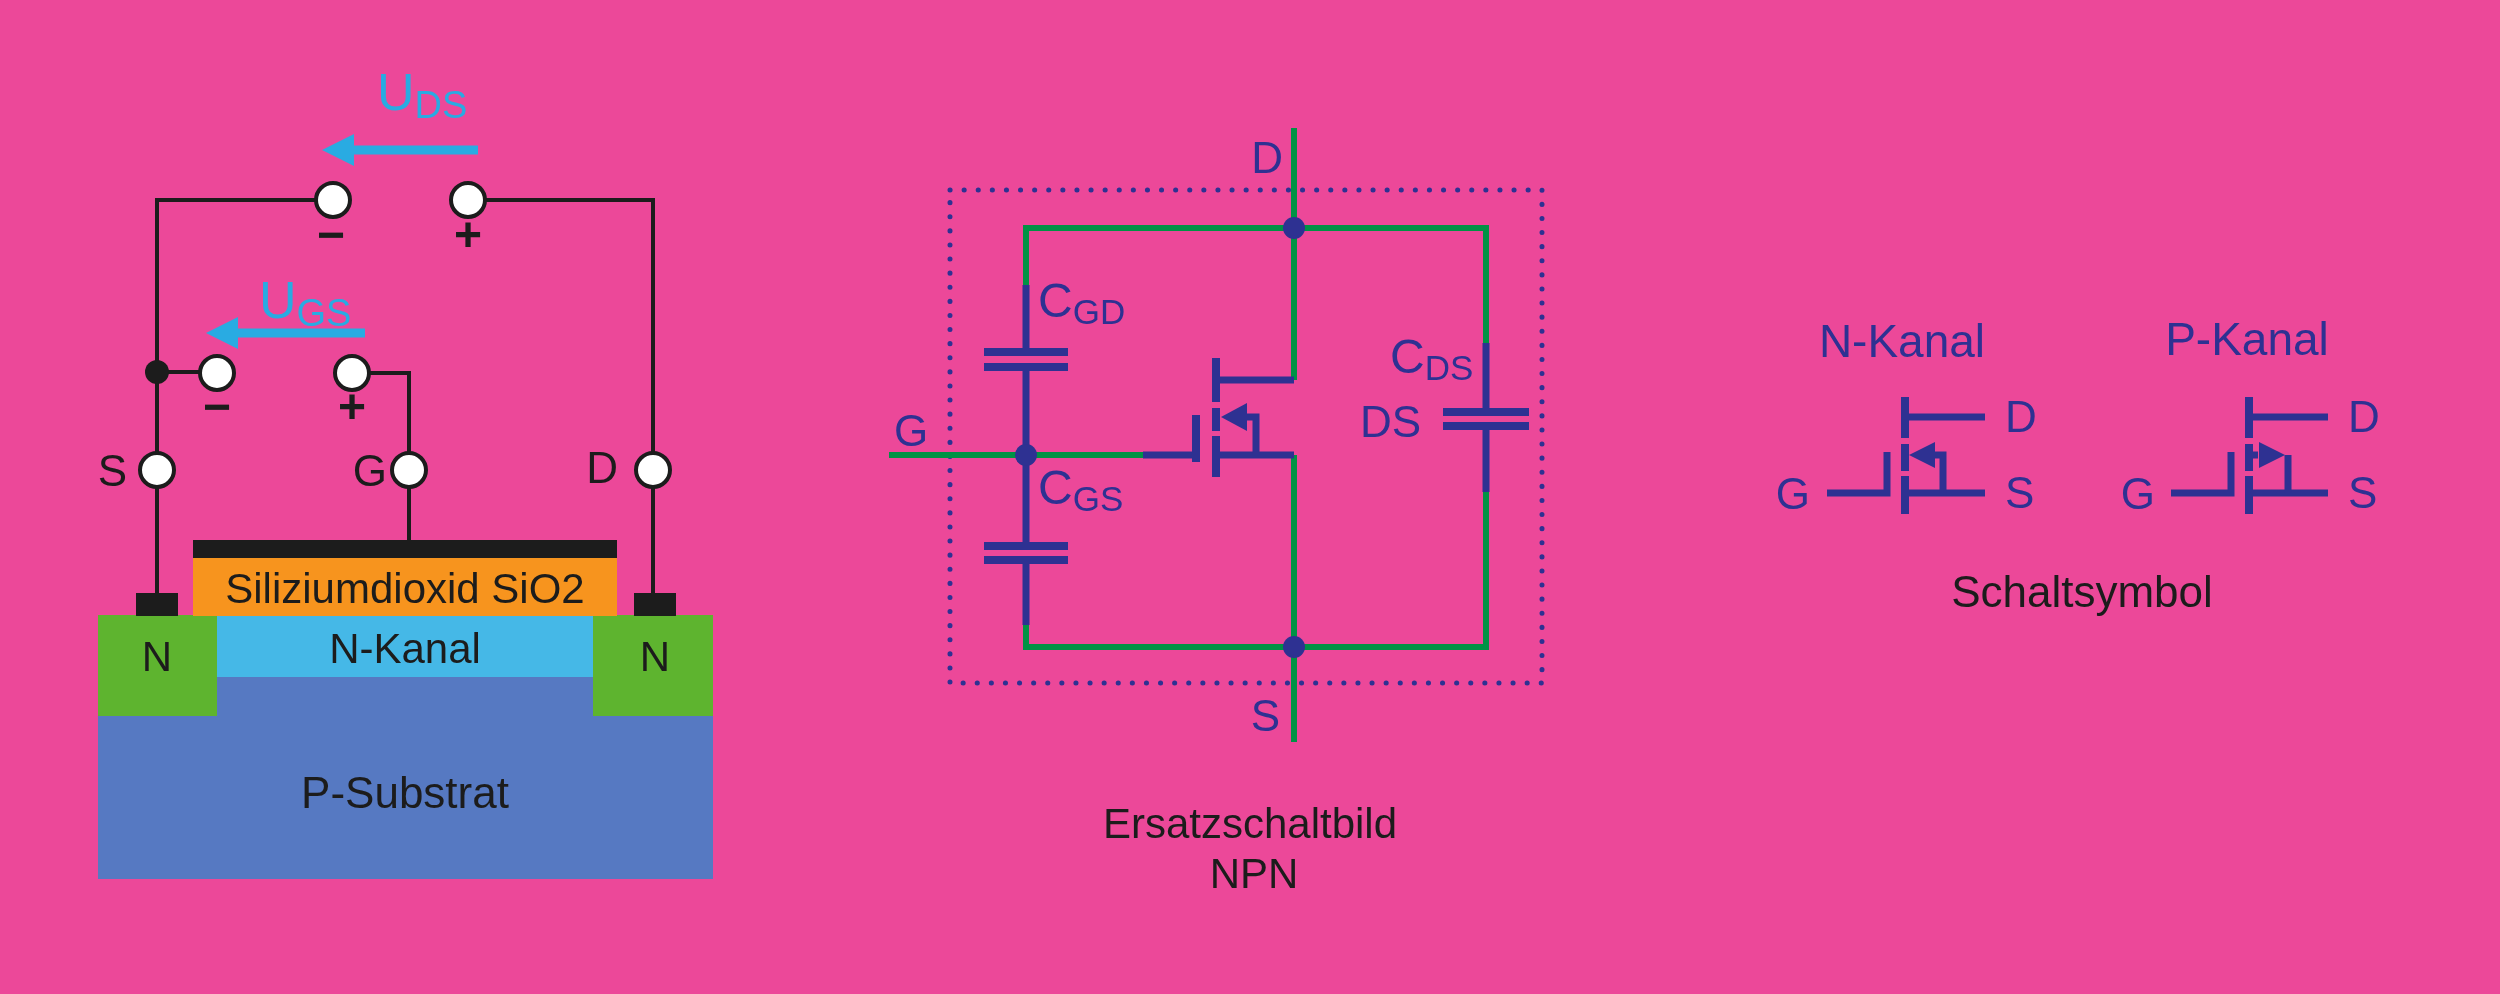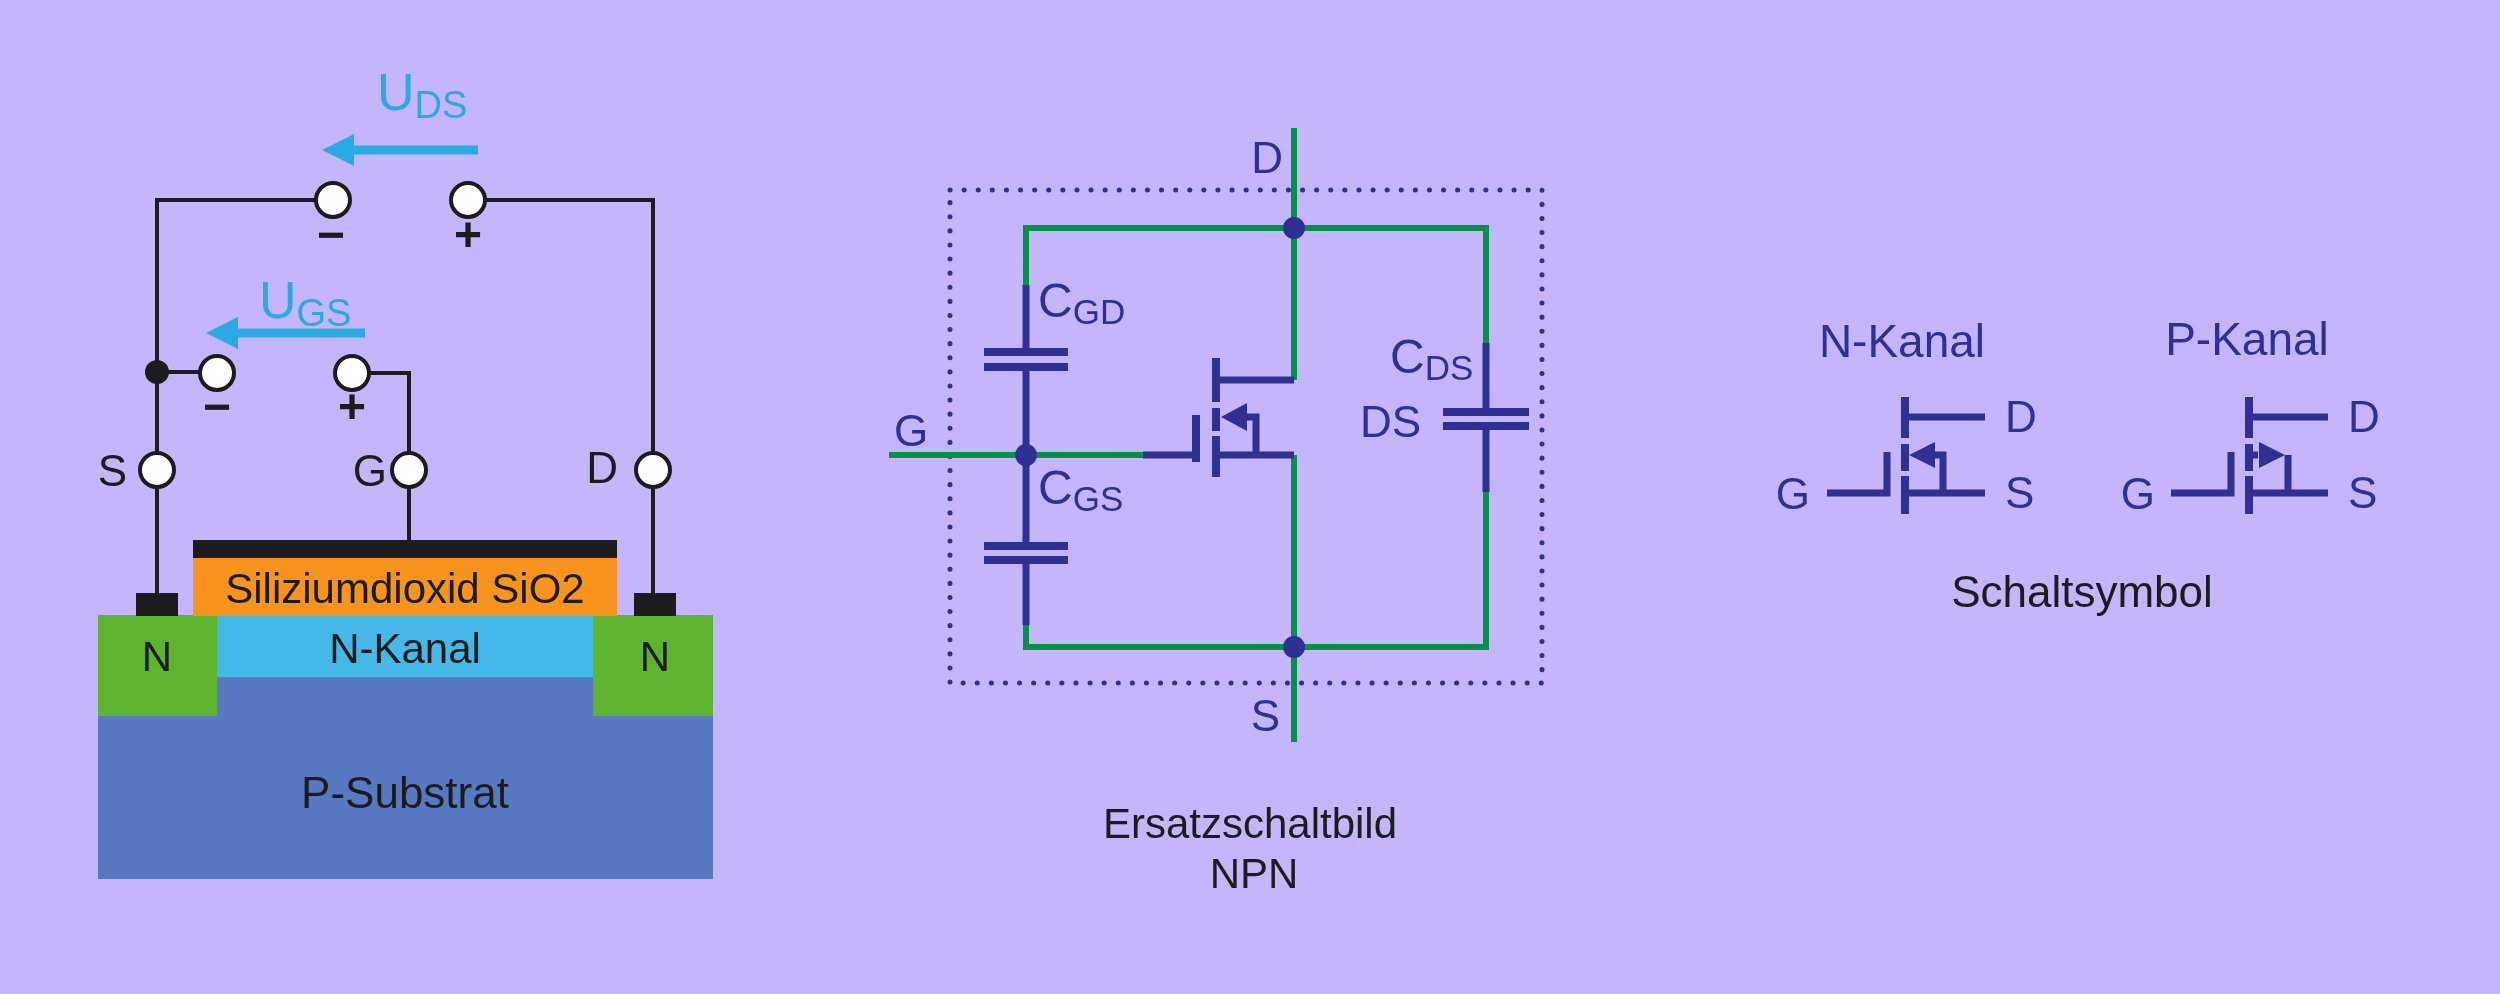--- a/index.html
+++ b/index.html
@@ -1,16 +1,16 @@
 <!DOCTYPE html>
 <html style="--ink: #1c1c1c; --cyan: #29ABE2; --orange: #F7941E; --channel_blue: #45B8E7; --region_green: #5EB42F; --substrate_blue: #5679C2; --indigo: #2E3192; --wire_green: #009245;"><head>
 <meta charset="utf-8">
 <style>
   html,body{margin:0;padding:0;background:#ffffff;}
-  .canvas{position:relative;width:2500px;height:994px;background:#c4b5fd;overflow:hidden;}
+  .canvas{position:relative;width:2500px;height:994px;background:#ec4899;overflow:hidden;}
   svg{display:block;}
   svg text{font-family:"Liberation Sans","DejaVu Sans",sans-serif;}
   .cyan{fill:var(--cyan);}
   .indigo{fill:var(--indigo);}
   .ink{fill:var(--ink);}
   .f52{font-size:52px;}
   .f48{font-size:48px;}
   .f46{font-size:46px;}
   .f44{font-size:44px;}
   .f42{font-size:42px;}

